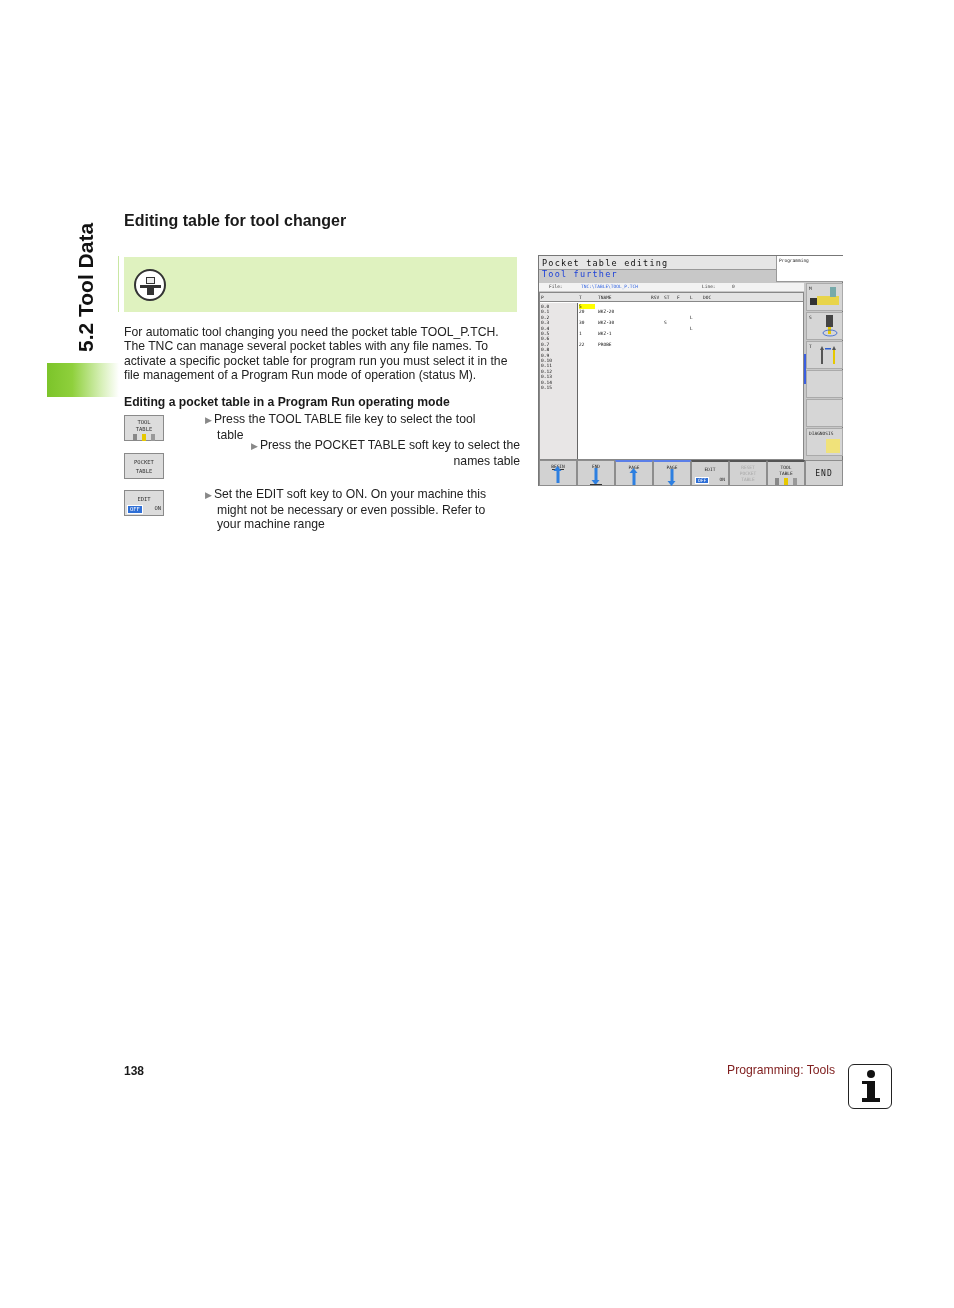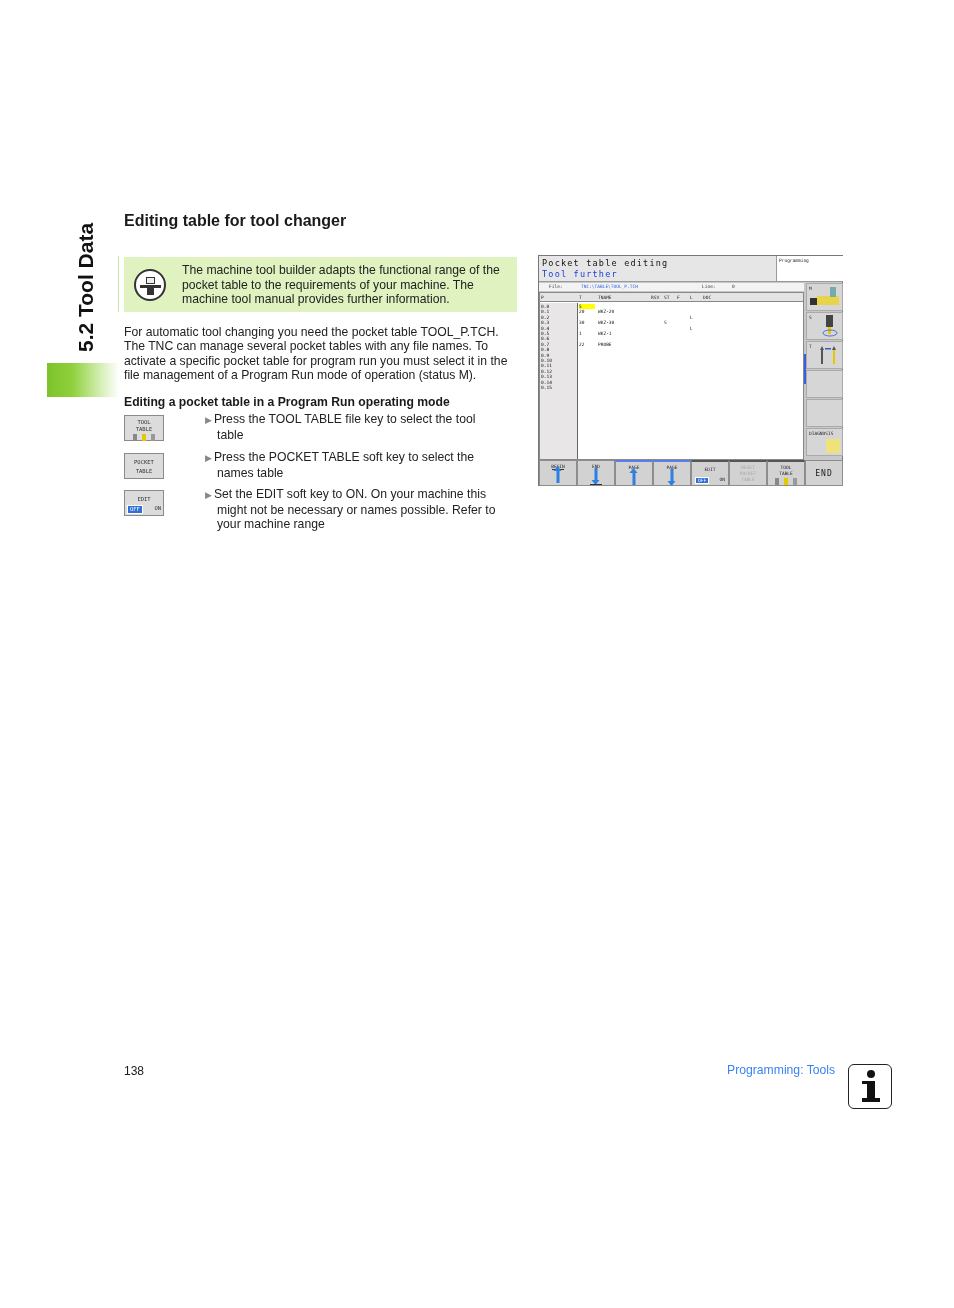--- a/index.html
+++ b/index.html
@@ -50,21 +50,21 @@
   .sk-icon .off { background: #2f6fd6; color: #fff; padding: 0 2px; border: 1px solid #fff; }
   .mini-tools { display: flex; justify-content: center; gap: 5px; margin-top: 1px; }
   .mini-tools span { width: 4px; height: 7px; display: inline-block; }
 
   .step { position: absolute; left: 205px; width: 315px; font-size: 12.2px; line-height: 14.6px; color: #222; }
   .step .tri { color: #888; font-size: 9px; margin-right: 2px; }
   .step .cont { padding-left: 12px; display: block; }
 
   
   .screen { position: absolute; left: 538px; top: 255px; width: 305px; height: 231px; background: #c8c8c8; border: 1px solid #777; font-family: "DejaVu Sans Mono", monospace; }
-  .scr-header { position: absolute; left: 0; top: 0; width: 237px; height: 26px; background: #e6e6e6; border-bottom: 1px solid #999; }
+  .scr-header { position: absolute; left: 0; top: 0; width: 237px; height: 14px; background: #e6e6e6; border-bottom: 1px solid #999; }
   .scr-title { position: absolute; left: 3px; top: 2px; font-size: 8.5px; letter-spacing: 1.2px; color: #111; }
   .scr-sub { position: absolute; left: 3px; top: 13px; font-size: 8.5px; letter-spacing: 1.2px; color: #1a3fd8; }
   .scr-mode { position: absolute; left: 237px; top: 0; width: 67px; height: 26px; background: #fff; border-left: 1px solid #999; border-bottom: 1px solid #999; font-size: 4.5px; padding: 2px; color: #222; }
   .scr-fileline { position: absolute; left: 0; top: 27px; width: 265px; height: 8px; background: #f3f3f3; font-size: 4.5px; color: #333; }
   .scr-fileline span { position: absolute; top: 1px; }
   .scr-fileline .path { color: #2a5ee0; }
   .scr-table { position: absolute; left: 0; top: 36px; width: 265px; height: 168px; background: #fff; border: 1px solid #888; }
   .scr-thead { position: absolute; left: 0; top: 0; width: 263px; height: 9px; background: #e4e4e4; border-bottom: 1px solid #888; font-size: 4.5px; }
   .scr-thead span { position: absolute; top: 2px; }
   .scr-pcol { position: absolute; left: 0; top: 10px; width: 38px; height: 156px; background: #e8e6e6; border-right: 1px solid #666; }
@@ -84,22 +84,22 @@
   .sk .arrow { position: absolute; left: 50%; transform: translateX(-50%); top: 9px; width: 3px; height: 13px; background: #2d7fe0; }
   .sk .arrow.up::before, .sk .arrow.down::after { content: ""; position: absolute; left: -3px; border-left: 4.5px solid transparent; border-right: 4.5px solid transparent; }
   .sk .arrow.up::before { top: -4px; border-bottom: 5px solid #2d7fe0; }
   .sk .arrow.down::after { bottom: -4px; border-top: 5px solid #2d7fe0; }
   .sk .base { position: absolute; left: 50%; transform: translateX(-50%); width: 12px; height: 1px; background: #333; }
   .sk .offon { display: flex; justify-content: space-between; padding: 5px 3px 0 3px; font-size: 4.5px; }
   .sk .off { background: #2f6fd6; color: #fff; padding: 0 2px; border: 1px solid #fff; }
   .sk.end-big { font-size: 8px; letter-spacing: 1px; padding-top: 8px; }
 
   
-  .page-num { position: absolute; left: 124px; top: 1064px; font-size: 12px; font-weight: normal; text-align: center; }
-  .footer-text { position: absolute; left: 727px; top: 1063px; font-size: 12.2px; color: #3b82f6; }
+  .page-num { position: absolute; left: 124px; top: 1064px; font-size: 12px; font-weight: bold; text-align: center; }
+  .footer-text { position: absolute; left: 727px; top: 1063px; font-size: 12.2px; color: #7f1d1d; }
   .info-icon { position: absolute; left: 848px; top: 1064px; width: 44px; height: 45px; border: 1.5px solid #222; border-radius: 6px; background: #fff; }
   .info-icon .dot { position: absolute; left: 18px; top: 5px; width: 8px; height: 8px; background: #111; border-radius: 50%; }
   .info-icon .stem { position: absolute; left: 18px; top: 16px; width: 8px; height: 18px; background: #111; }
   .info-icon .serif-t { position: absolute; left: 13px; top: 16px; width: 8px; height: 3px; background: #111; }
   .info-icon .serif-b { position: absolute; left: 13px; top: 33px; width: 18px; height: 4px; background: #111; }
 </style>
 </head>
 <body>
 
 <div class="side-line"></div>
@@ -107,21 +107,20 @@
 <div class="side-bar"></div>
 
 <h2 class="section">Editing table for tool changer</h2>
 
 <div class="note">
   <div class="note-icon">
     <div class="box"></div>
       <div class="bar"></div>
       <div class="stem"></div>
   </div>
-  <div class="note-text">The machine tool builder adapts the functional range of the pocket table to the requirements of your machine. The machine tool manual provides further information.</div>
 </div>
 
 <p class="body-para">For automatic tool changing you need the pocket table TOOL_P.TCH. The TNC can manage several pocket tables with any file names. To activate a specific pocket table for program run you must select it in the file management of a Program Run mode of operation (status M).</p>
 
 <h3 class="sub">Editing a pocket table in a Program Run operating mode</h3>
 
 <div class="sk-icon" style="top:415px;">
   <div>TOOL</div>
   <div>TABLE</div>
   <div class="mini-tools">
@@ -132,35 +131,35 @@
 </div>
 <div class="step" style="top:412px;">
   <span class="tri">▶</span><span>Press the TOOL TABLE file key to select the tool</span>
   <span class="cont">table</span>
 </div>
 
 <div class="sk-icon" style="top:453px;">
   <div style="margin-top:2px;">POCKET</div>
   <div style="margin-top:2px;">TABLE</div>
 </div>
-<div class="step" style="top:450px;">
+<div class="step" style="top:438px;text-align:right;">
   <span class="tri">▶</span><span>Press the POCKET TABLE soft key to select the</span>
   <span class="cont">names table</span>
 </div>
 
 <div class="sk-icon" style="top:490px;">
   <div style="margin-top:2px;">EDIT</div>
   <div class="offon">
     <span class="off">OFF</span>
     <span>ON</span>
   </div>
 </div>
 <div class="step" style="top:487px;">
   <span class="tri">▶</span><span>Set the EDIT soft key to ON. On your machine this</span>
-  <span class="cont">might not be necessary or names possible. Refer to</span>
+  <span class="cont">might not be necessary or even possible. Refer to</span>
   <span class="cont">your machine range</span>
 </div>
 
 <div class="screen">
   <div class="scr-header">
     <div class="scr-title">Pocket table editing</div>
     <div class="scr-sub">Tool further</div>
   </div>
   <div class="scr-mode">Programming</div>
 

